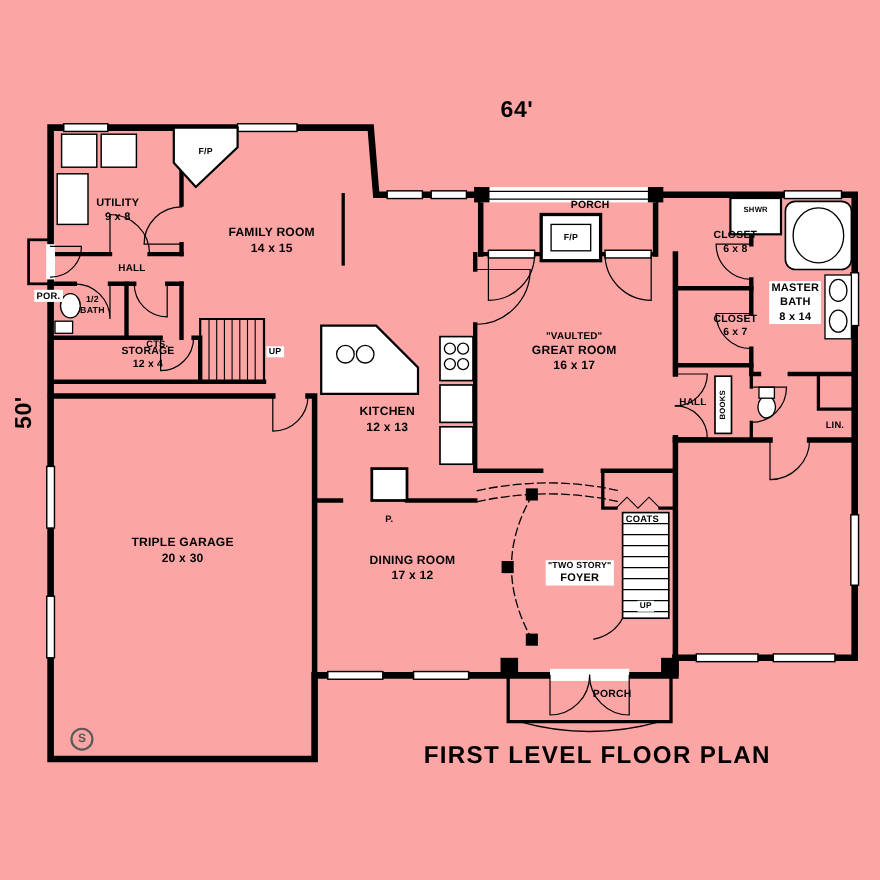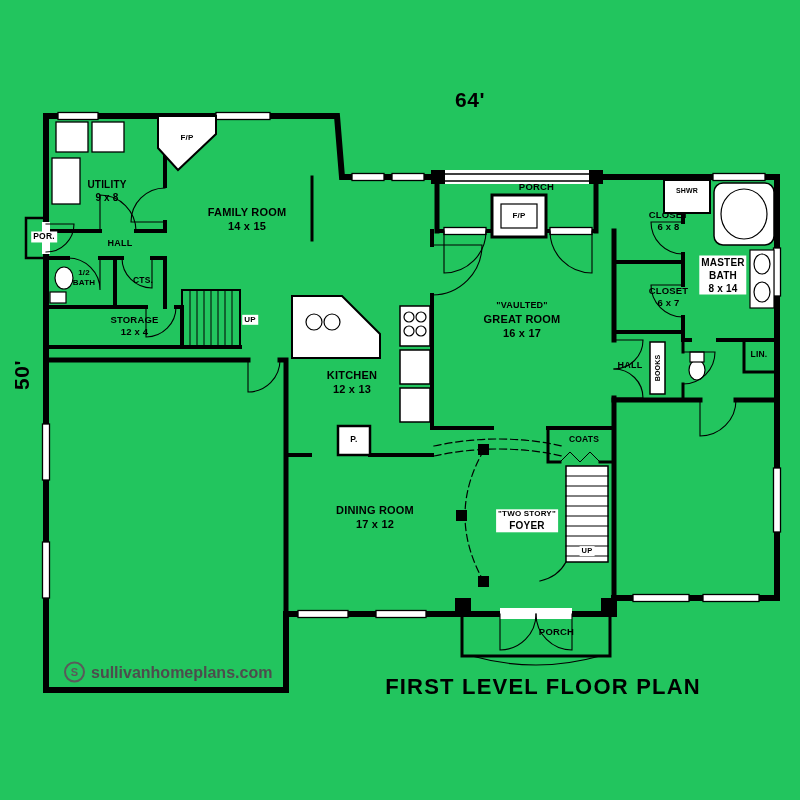--- a/index.html
+++ b/index.html
@@ -1,23 +1,23 @@
 <!DOCTYPE html>
 <html><head>
 <meta charset="utf-8">
 <style>
   html,body { margin:0; padding:0; background:#fff; }
-  .canvas { position:relative; width:800px; height:800px; background:#22c55e; overflow:hidden;
+  .canvas { position:relative; width:800px; height:800px; background:#fca5a5; overflow:hidden;
             font-family:"Liberation Sans", sans-serif; }
   svg.plan { position:absolute; left:0; top:0; }
   .lbl { position:absolute; transform:translate(-50%,-50%); font-weight:700; color:#000;
          text-align:center; line-height:1.3; white-space:nowrap; letter-spacing:.2px; }
   .line { display:block; }
   .s11 { font-size:11px; } .s10 { font-size:10px; } .s95 { font-size:9.5px;padding-left:41px; }
-  .s9 { font-size:9px; }  .s85 { font-size:8.5px; } .s8 { font-size:8px;text-align:center; }
+  .s9 { font-size:9px; }  .s85 { font-size:8.5px;margin-top:32px; } .s8 { font-size:8px;text-align:center; }
   .s75 { font-size:7.5px; } .s7 { font-size:7px; }
   .dim { font-size:21px; letter-spacing:.5px; }
   .rot { transform:translate(-50%,-50%) rotate(-90deg); }
   .bg  { background:#fff; padding:0 2px; }
   .plan-title { position:absolute; transform:translate(-50%,-50%); font-weight:700;
                 font-size:22px; letter-spacing:1.2px; color:#000; white-space:nowrap; }
   .watermark { position:absolute; transform:translateY(-50%); display:flex; align-items:center;
                gap:6px; color:#4d4d4d; font-weight:700; font-size:16px; white-space:nowrap; }
   .logo-circle { display:inline-flex; align-items:center; justify-content:center;
                  width:17px; height:17px; border:2px solid #5a5a5a; border-radius:50%;
@@ -189,20 +189,24 @@
   </div>
   <div class="lbl s11" style="left:522px;top:320px">
     <span class="line s9">"VAULTED"</span>
     <span class="line">GREAT ROOM</span>
     <span class="line">16 x 17</span>
   </div>
   <div class="lbl s11" style="left:352px;top:382px">
     <span class="line">KITCHEN</span>
     <span class="line">12 x 13</span>
   </div>
+  <div class="lbl s11" style="left:166px;top:501px">
+    <span class="line">TRIPLE GARAGE</span>
+    <span class="line">20 x 30</span>
+  </div>
   <div class="lbl s11" style="left:375px;top:517px">
     <span class="line">DINING ROOM</span>
     <span class="line">17 x 12</span>
   </div>
   <div class="lbl s10 bg" style="left:527px;top:521px">
     <span class="line s8">"TWO STORY"</span>
     <span class="line">FOYER</span>
   </div>
   <div class="lbl s10 bg" style="left:723px;top:275px">
     <span class="line">MASTER</span>
@@ -237,17 +241,16 @@
   <div class="lbl s85" style="left:143px;top:281px">CTS.</div>
   <div class="lbl s8 bg" style="left:250px;top:320px">UP</div>
   <div class="lbl s75 bg" style="left:587px;top:551px">UP</div>
   <div class="lbl s7 rot" style="left:658px;top:368px">BOOKS</div>
   <div class="lbl s85" style="left:759px;top:355px">LIN.</div>
   <div class="lbl s85" style="left:354px;top:440px">P.</div>
   <div class="lbl s85" style="left:584px;top:440px">COATS</div>
 
   <div class="watermark" style="left:64px;top:672px">
     <span class="logo-circle">S</span>
-    <span>sullivanhomeplans.com</span>
   </div>
   <div class="plan-title" style="left:543px;top:687px">FIRST LEVEL FLOOR PLAN</div>
 
 </div>
 
 </body></html>

